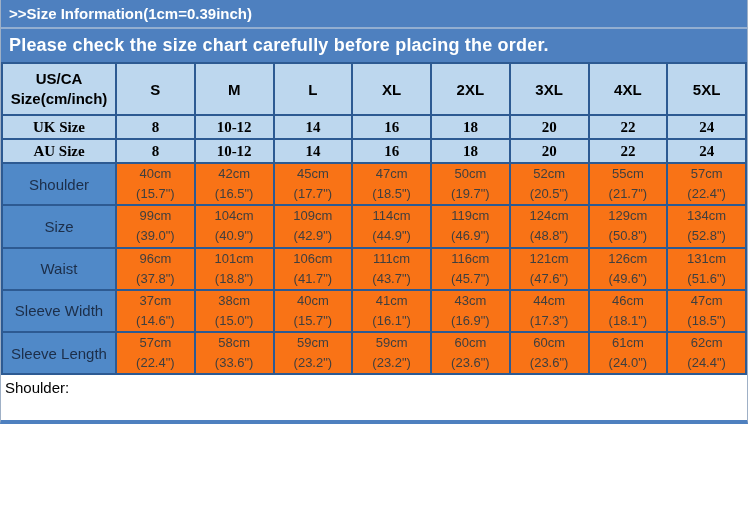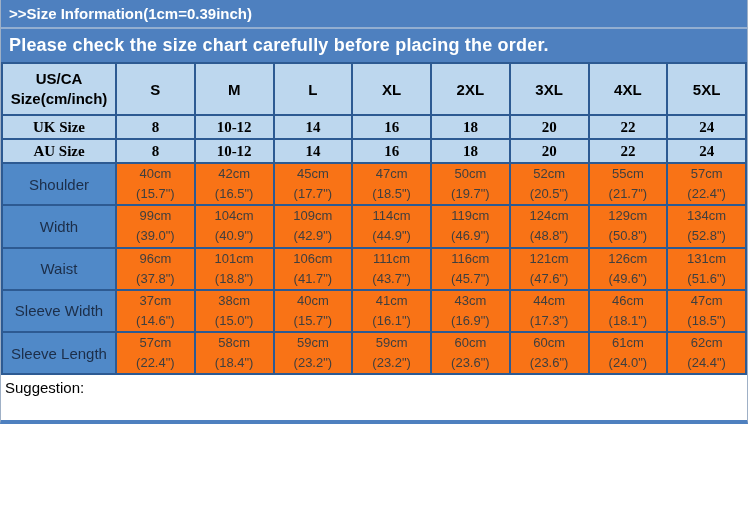--- a/index.html
+++ b/index.html
@@ -135,21 +135,21 @@
           <td>50cm
 (19.7")</td>
           <td>52cm
 (20.5")</td>
           <td>55cm
 (21.7")</td>
           <td>57cm
 (22.4")</td>
         </tr>
         <tr class="meas-row">
-          <th>Width</th>
+          <th>Size</th>
           <td>99cm
 (39.0")</td>
           <td>104cm
 (40.9")</td>
           <td>109cm
 (42.9")</td>
           <td>114cm
 (44.9")</td>
           <td>119cm
 (46.9")</td>
@@ -196,34 +196,34 @@
           <td>46cm
 (18.1")</td>
           <td>47cm
 (18.5")</td>
         </tr>
         <tr class="meas-row">
           <th>Sleeve Length</th>
           <td>57cm
 (22.4")</td>
           <td>58cm
-(18.4")</td>
+(33.6")</td>
           <td>59cm
 (23.2")</td>
           <td>59cm
 (23.2")</td>
           <td>60cm
 (23.6")</td>
           <td>60cm
 (23.6")</td>
           <td>61cm
 (24.0")</td>
           <td>62cm
 (24.4")</td>
         </tr>
       </tbody>
   </table>
 
   <div class="notes">
-    <div>Suggestion:</div>
+    <div>Shoulder:</div>
   </div>
 
 </div>
 
 </body></html>

